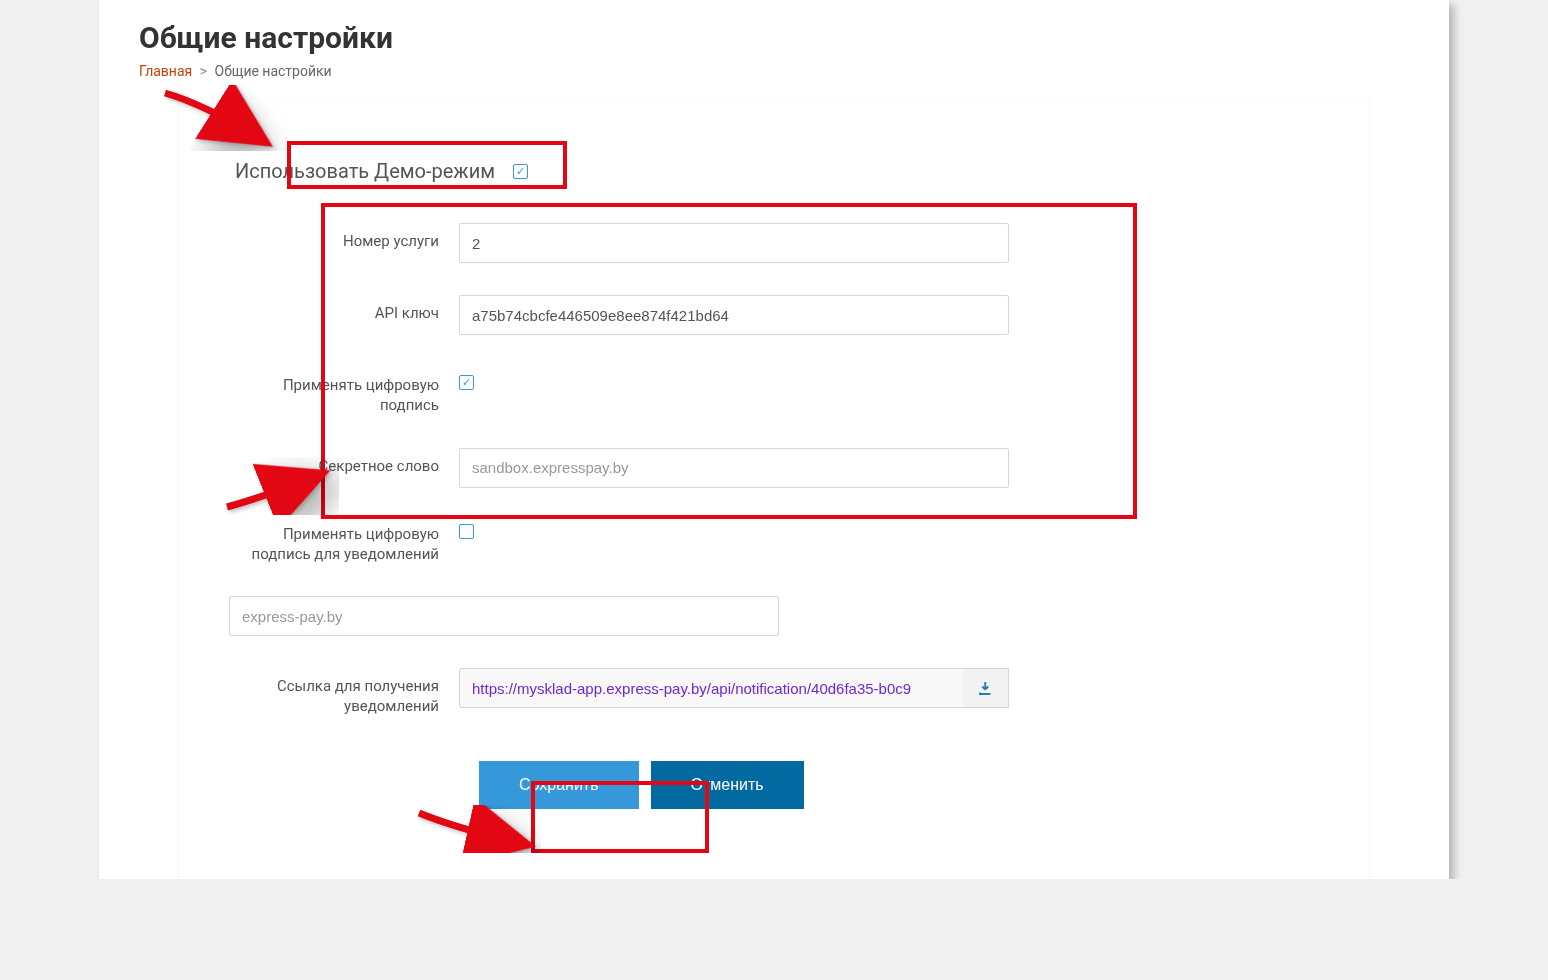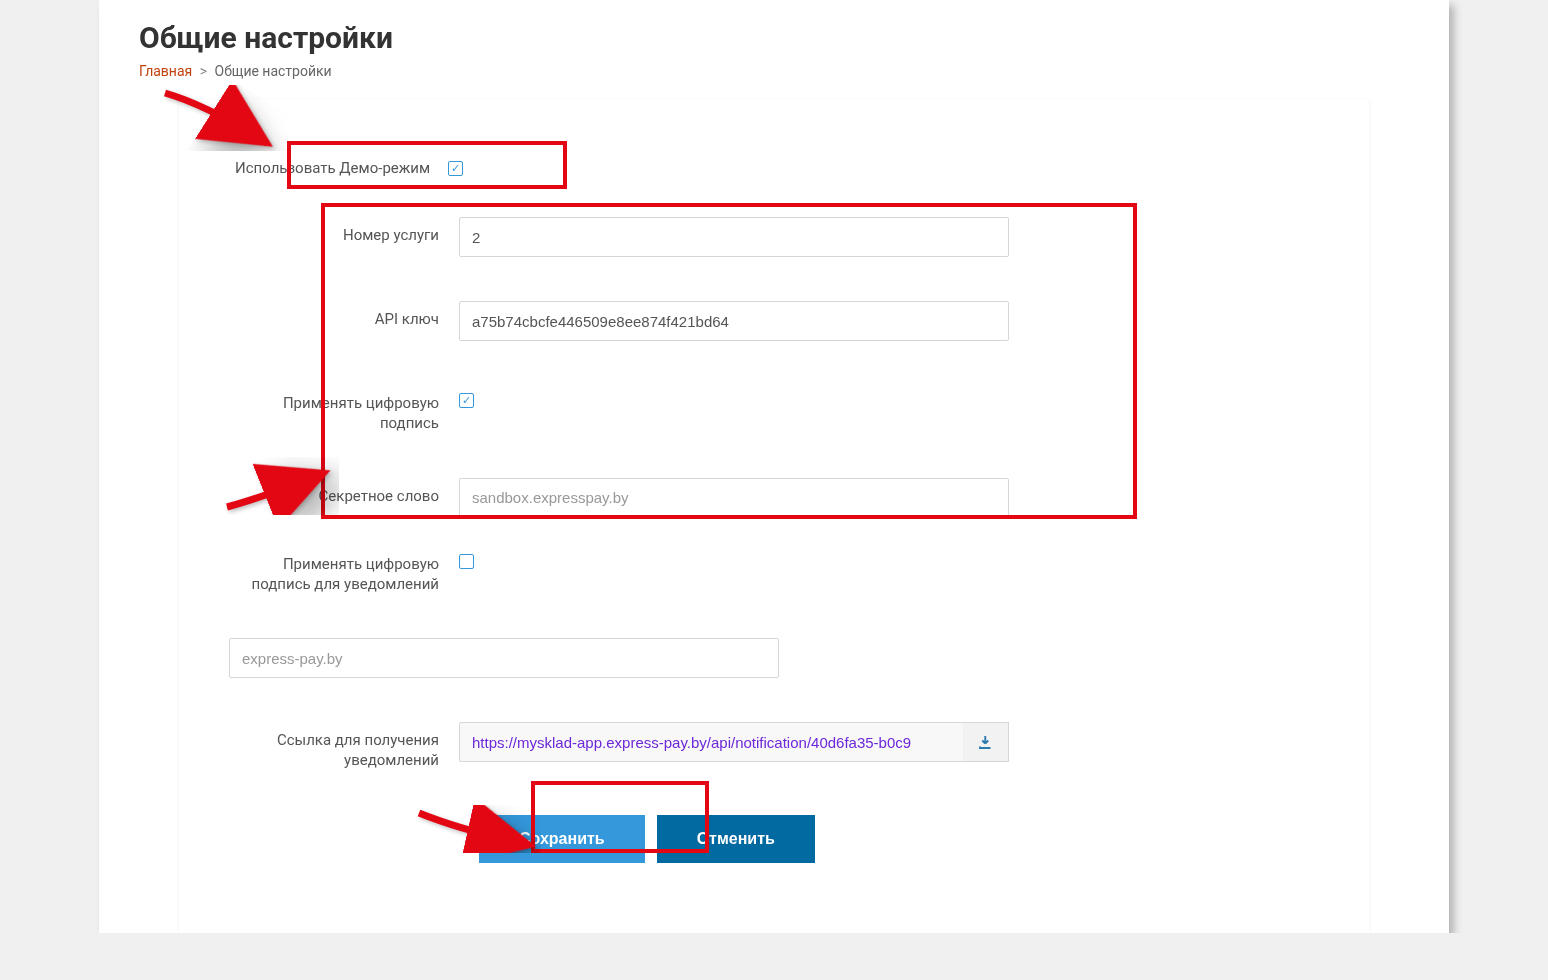--- a/index.html
+++ b/index.html
@@ -36,21 +36,21 @@
     .panel {
       background: #fff;
       margin: 0 80px 0 80px;
       padding: 40px 50px 70px 50px;
       box-shadow: 0 1px 3px rgba(0,0,0,0.08);
       position: relative;
     }
     .form-row {
       display: flex;
       align-items: flex-start;
-      margin-bottom: 44px;
+      margin-bottom: 32px;
     }
     .form-label {
       width: 230px;
       text-align: right;
       padding-right: 20px;
       padding-top: 8px;
       color: #555;
       font-size: 15px;
       line-height: 1.35;
     }
@@ -105,21 +105,21 @@
       display: flex;
       margin-left: 250px;
       gap: 12px;
     }
     .btn {
       height: 48px;
       padding: 0 40px;
       border: none;
       color: #fff;
       font-size: 16px;
-      font-weight: 700;
+      font-weight: 400;
       cursor: pointer;
       display: inline-flex;
       align-items: center;
       justify-content: center;
     }
     .btn-primary { background: #3498db; }
     .btn-warning { background: #0369a1; text-align: right; }
 
     
     .annot-box {
@@ -134,21 +134,21 @@
       pointer-events: none;
     }
 
     .demo-row {
       display: flex;
       align-items: center;
       padding: 20px 0 0 6px;
     }
     .demo-label {
       color: #555;
-      font-size: 15px;
+      font-size: 20px;
       padding-right: 18px;
     }
     #annot-demo {
       top: 42px;
       left: 108px;
       width: 280px;
       height: 48px;
     }
     #annot-form {
       top: 104px;

